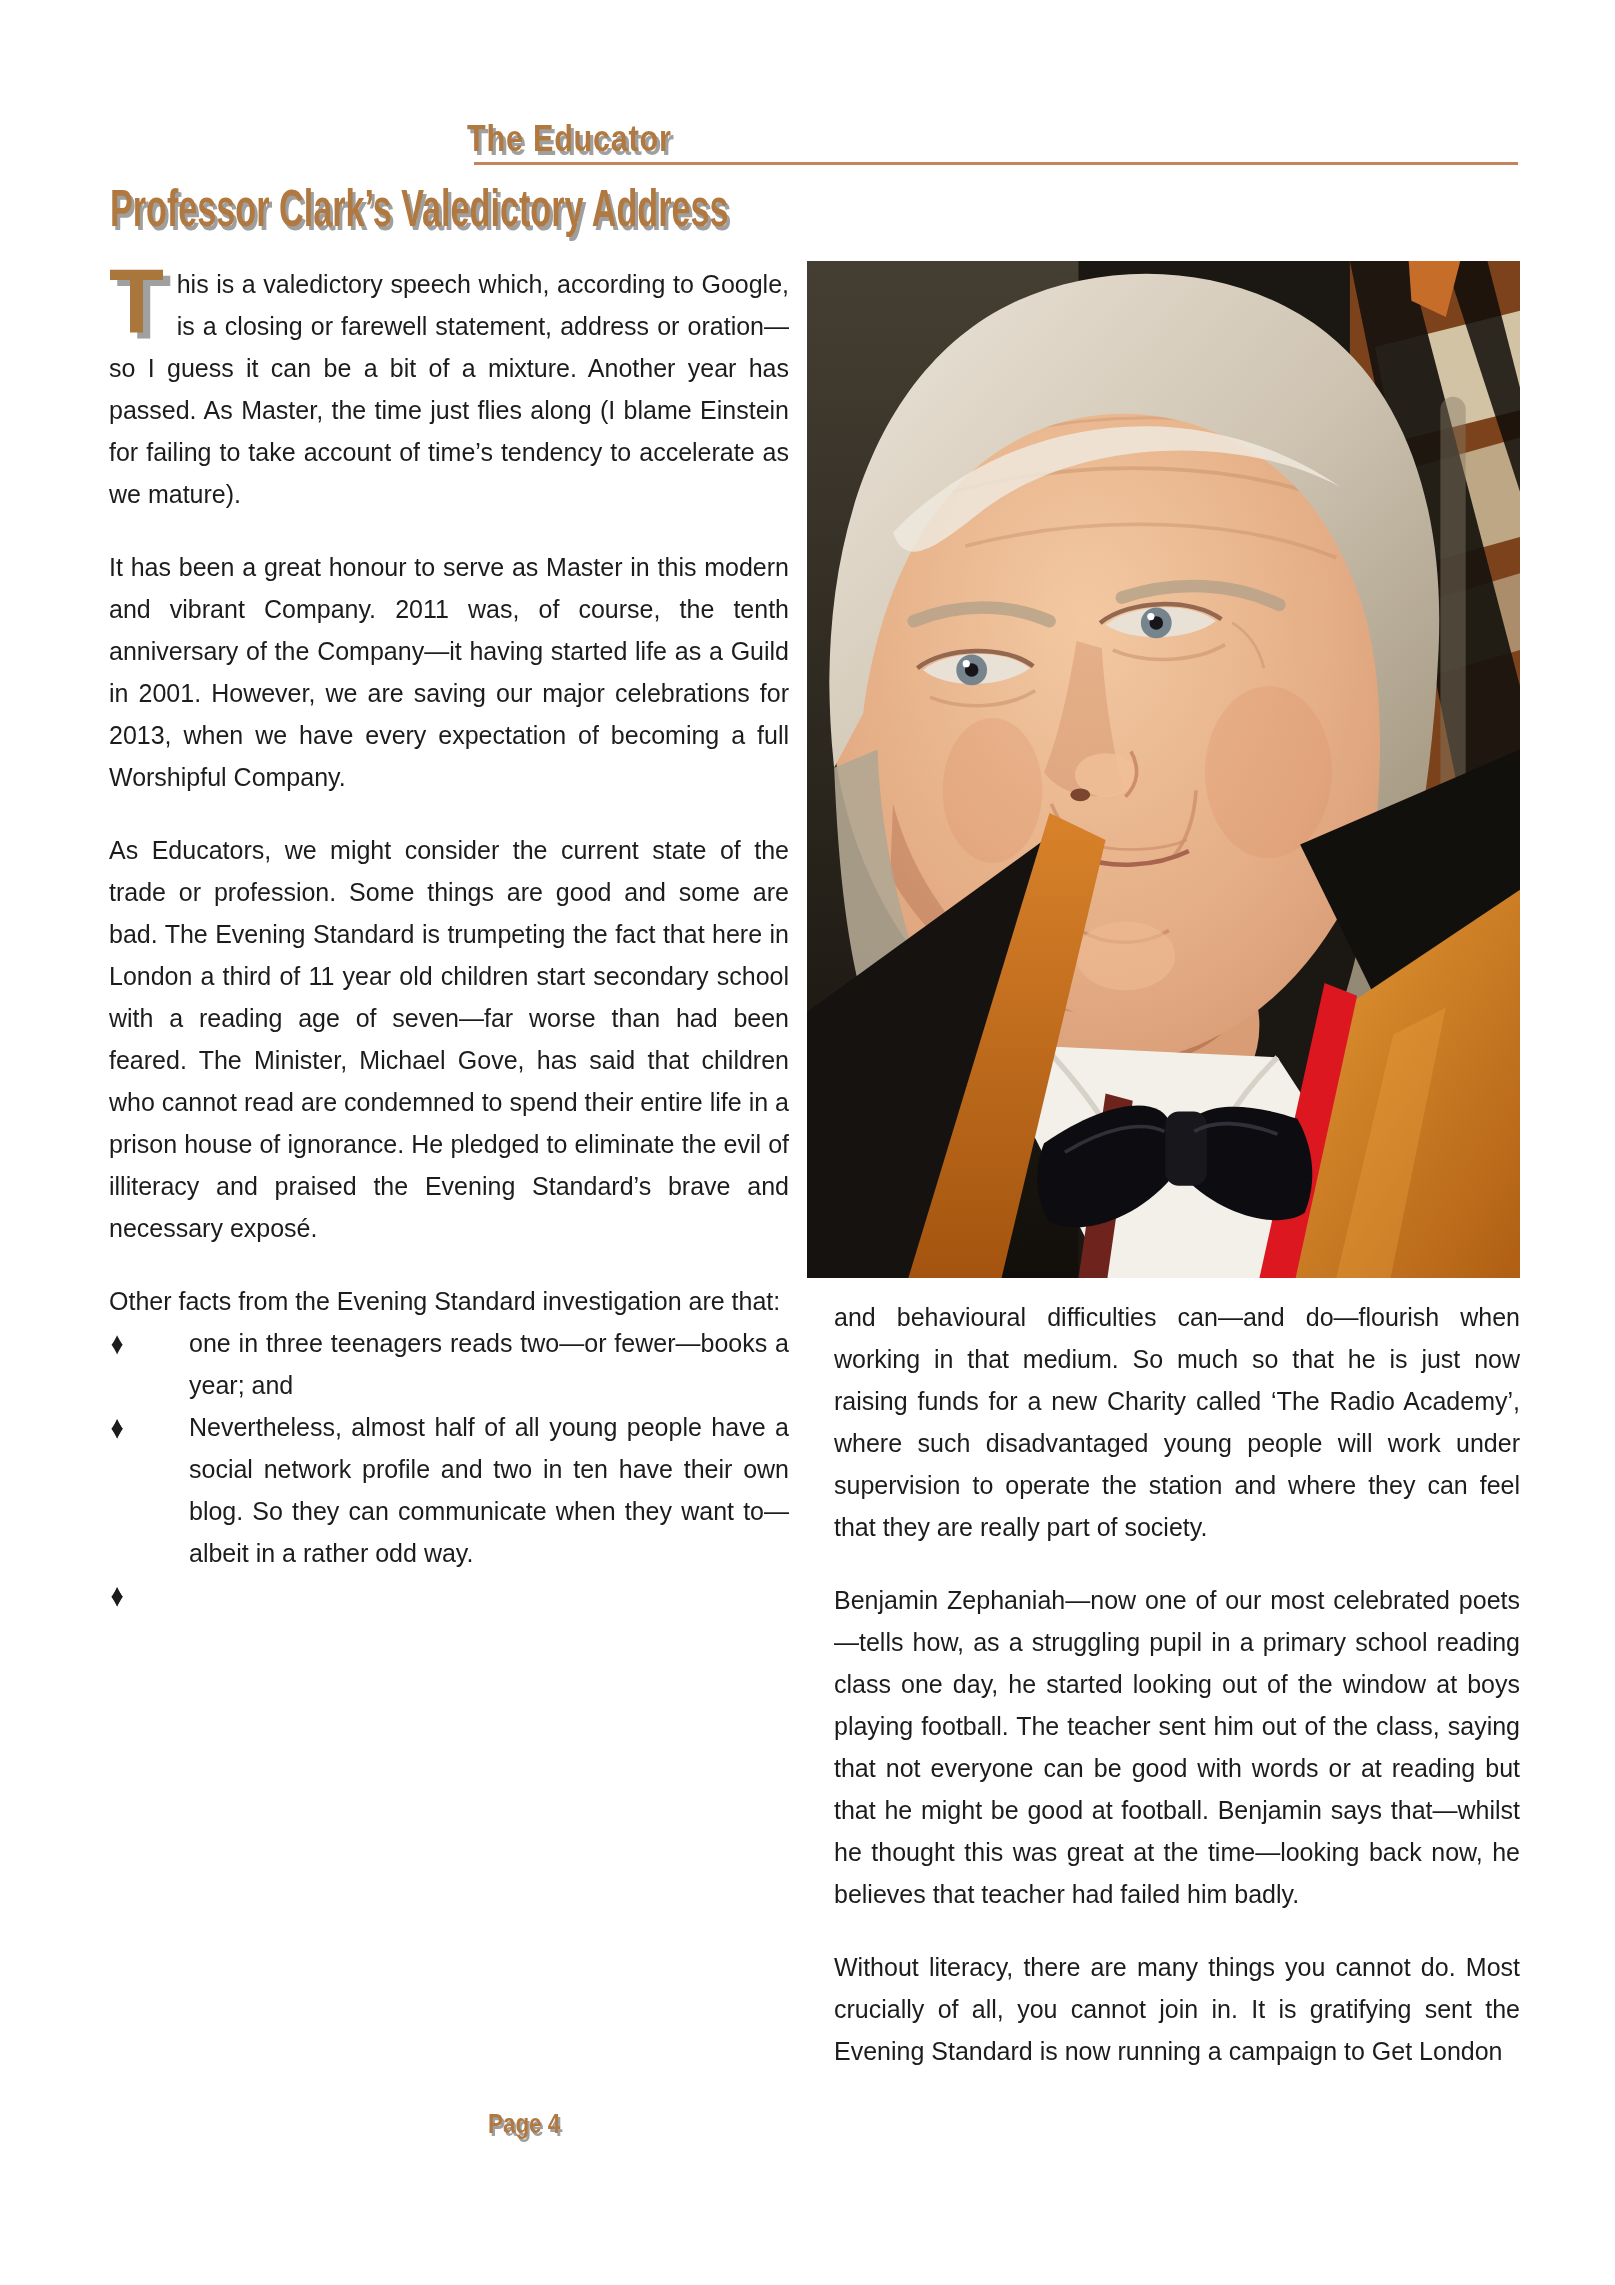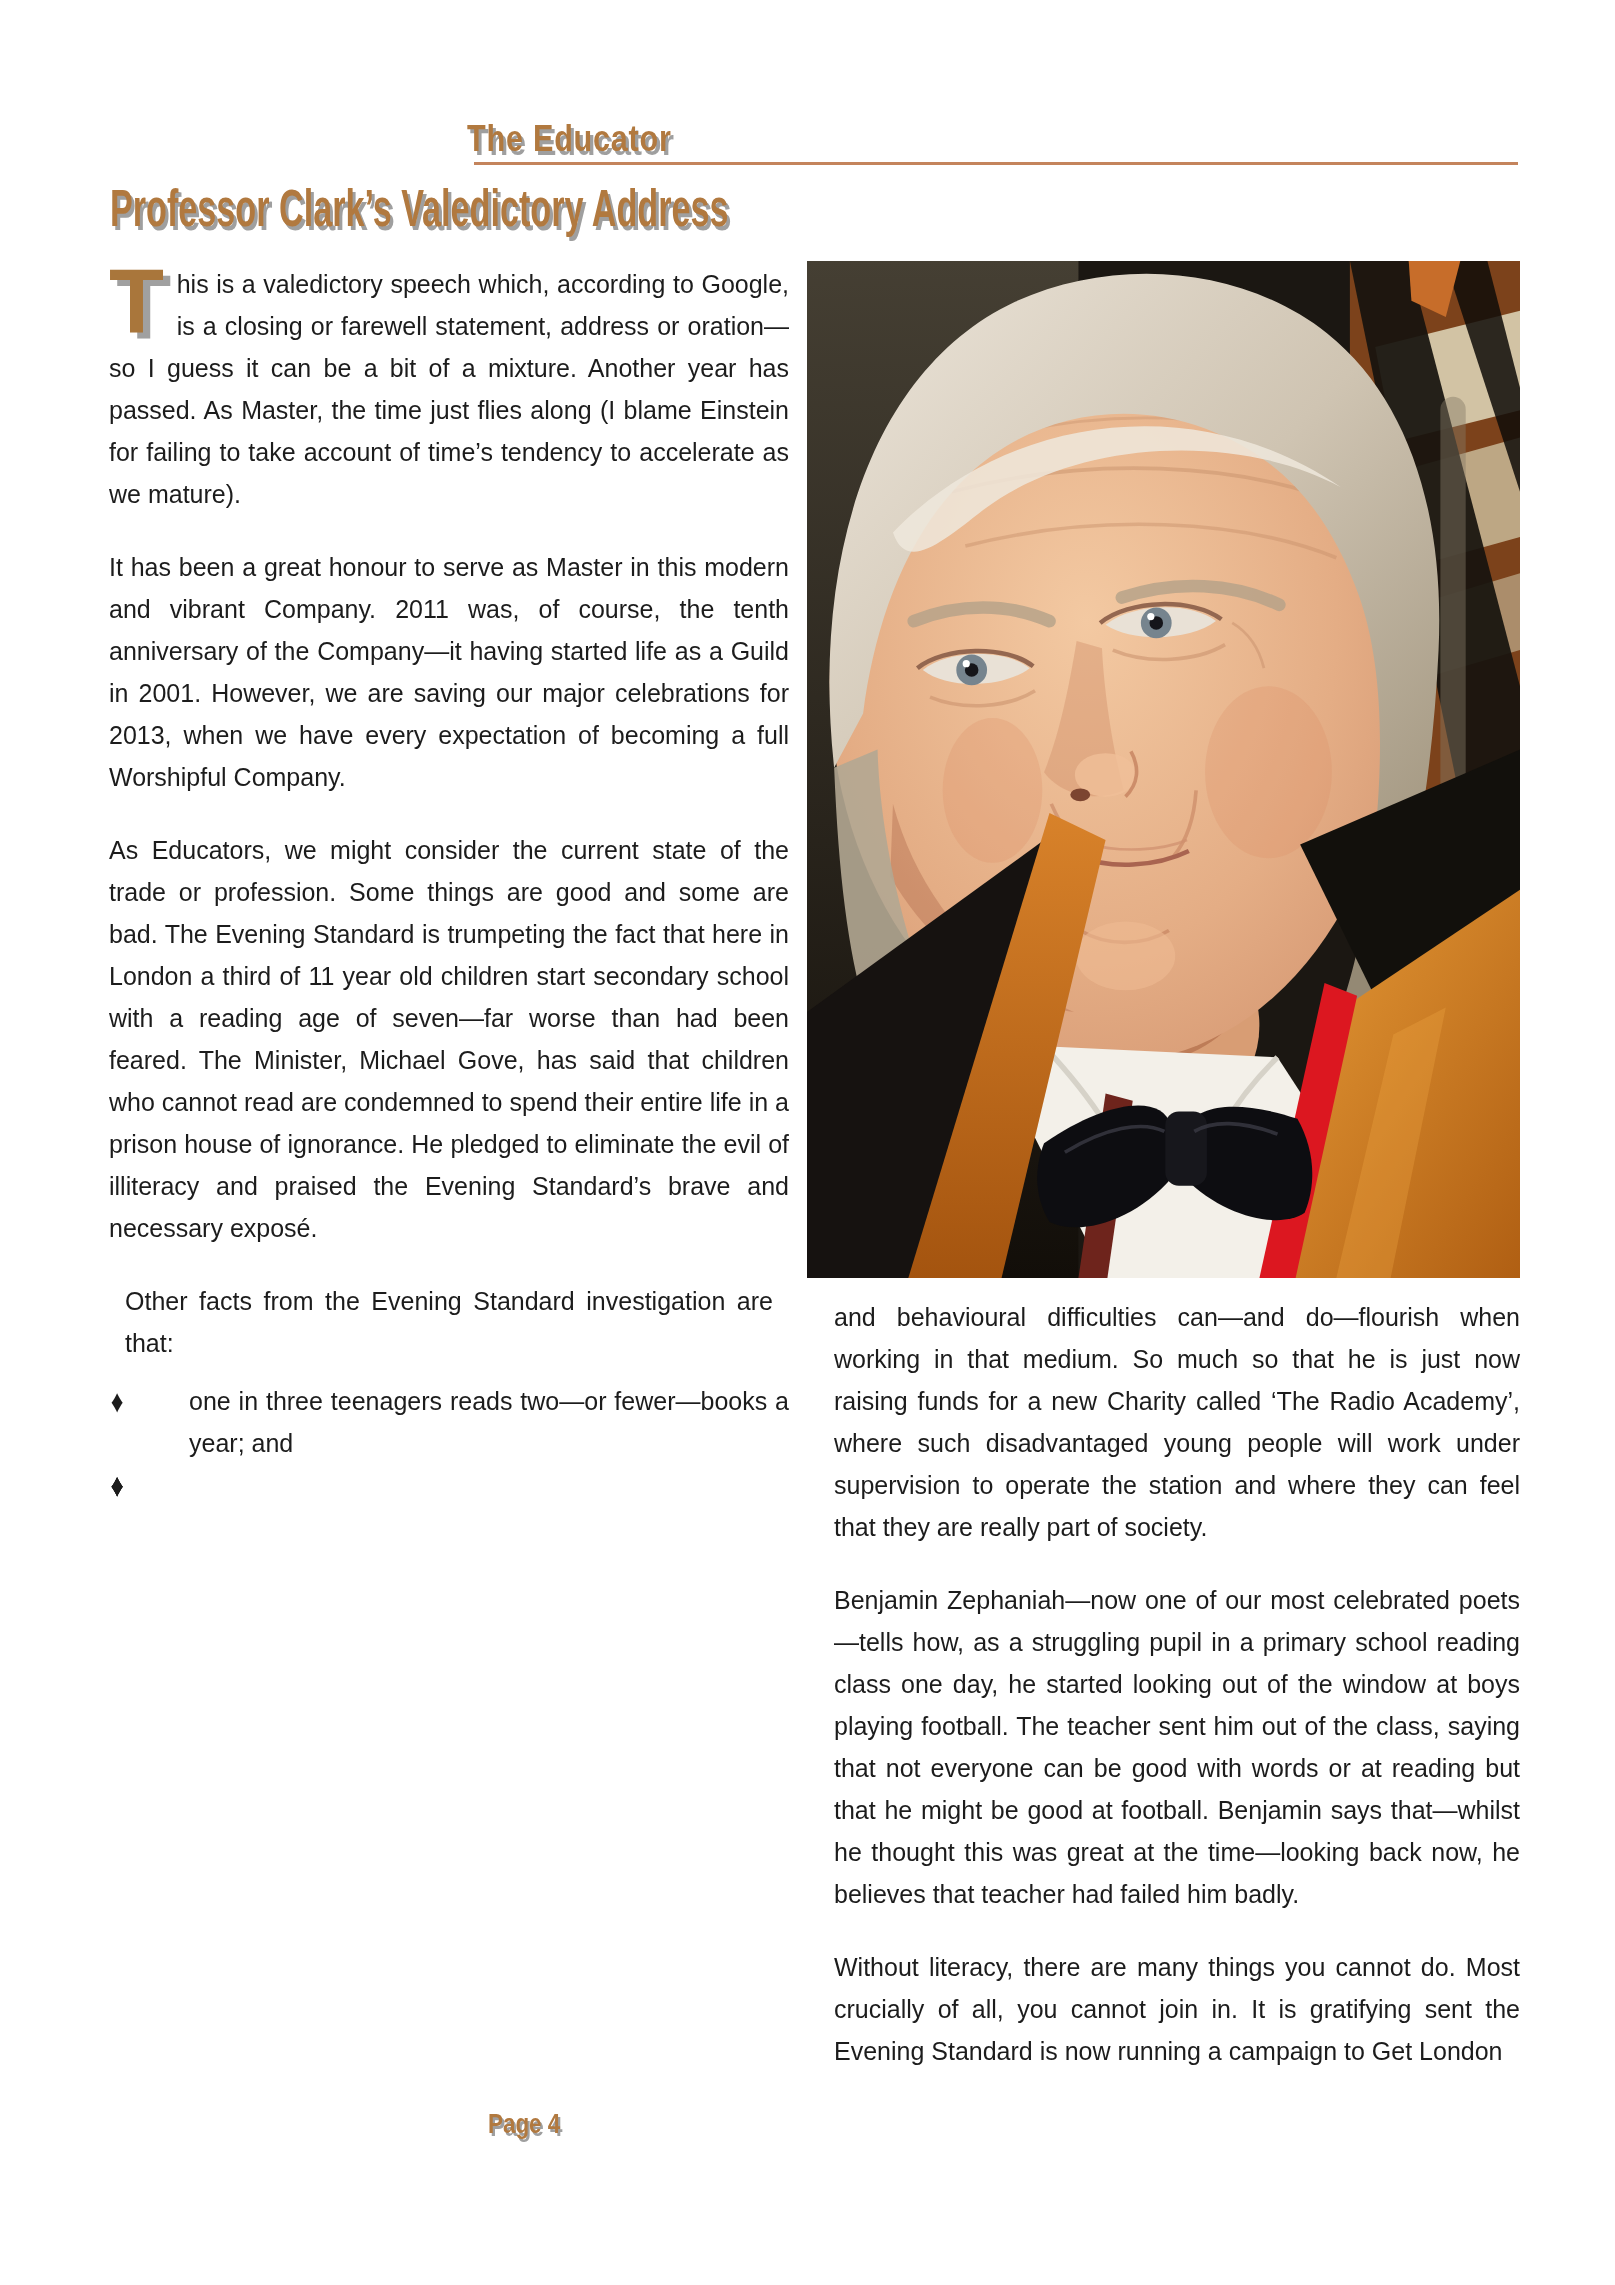--- a/index.html
+++ b/index.html
@@ -14,21 +14,21 @@
          color:#b1793f;text-shadow:4.5px 3.6px 0 #9f9f9f;transform:scaleX(0.67);
          transform-origin:left top;letter-spacing:0px;white-space:nowrap;}
   .pagenum{position:absolute;left:488px;top:2108px;margin:0;font-size:28px;font-weight:bold;
            color:#b1793f;text-shadow:2.7px 2.7px 0 #9f9f9f;transform:scaleX(0.8);
            transform-origin:left top;white-space:nowrap;}
   
   .col{position:absolute;font-size:25px;line-height:42px;text-align:justify;}
   .col-left{left:109px;top:263px;width:680px;}
   .col-right{left:834px;top:1290px;width:686px;margin-top:6px;}
   .col p{margin:0 0 31px 0;}
-  p.intro{margin:16px;}
+  p.intro{margin:0;}
   .dropcap{float:left;font-size:90px;line-height:69px;font-weight:bold;color:#a9763b;
            text-shadow:7.2px 6.3px 0 #a0a0a0;margin:5.4px 12.7px 0 0;}
   ul.bullets{list-style:none;margin:0 0 31px 0;padding:0;}
   ul.bullets li{position:relative;padding-left:80px;margin:0;}
   .bullet{position:absolute;left:1.8px;top:0;display:inline-block;transform:scaleY(1.25);
           transform-origin:center;}
   
   .photo{position:absolute;left:807px;top:261px;width:713px;height:1017px;margin:0;}
   .photo svg{display:block;width:100%;height:100%;}
 </style>
@@ -155,21 +155,21 @@
   </figure>
 
   <section class="col col-left">
     <p><span class="dropcap">T</span><span>his is a valedictory speech which, according to Google, is a closing or farewell statement, address or oration—so I guess it can be a bit of a mixture. Another year has passed. As Master, the time just flies along (I blame Einstein for failing to take account of time’s tendency to accelerate as we mature).</span></p>
     <p>It has been a great honour to serve as Master in this modern and vibrant Company. 2011 was, of course, the tenth anniversary of the Company—it having started life as a Guild in 2001. However, we are saving our major celebrations for 2013, when we have every expectation of becoming a full Worshipful Company.</p>
     <p>As Educators, we might consider the current state of the trade or profession. Some things are good and some are bad. The Evening Standard is trumpeting the fact that here in London a third of 11 year old children start secondary school with a reading age of seven—far worse than had been feared. The Minister, Michael Gove, has said that children who cannot read are condemned to spend their entire life in a prison house of ignorance. He pledged to eliminate the evil of illiteracy and praised the Evening Standard’s brave and necessary exposé.</p>
     <p class="intro">Other facts from the Evening Standard investigation are that:</p>
     <ul class="bullets">
       <li><span class="bullet">♦</span><span>one in three teenagers reads two—or fewer—books a year; and</span></li>
       <li><span class="bullet">♦</span></li>
-      <li><span class="bullet">♦</span></li>
+      <li><span class="bullet">♦</span><span>Nevertheless, almost half of all young people have a social network profile and two in ten have their own blog. So they can communicate when they want to—albeit in a rather odd way.</span></li>
       <li><span class="bullet">♦</span></li>
       <li><span class="bullet">♦</span></li>
     </ul>
   </section>
 
   <section class="col col-right">
     <p>and behavioural difficulties can—and do—flourish when working in that medium. So much so that he is just now raising funds for a new Charity called ‘The Radio Academy’, where such disadvantaged young people will work under supervision to operate the station and where they can feel that they are really part of society.</p>
     <p>Benjamin Zephaniah—now one of our most celebrated poets—tells how, as a struggling pupil in a primary school reading class one day, he started looking out of the window at boys playing football. The teacher sent him out of the class, saying that not everyone can be good with words or at reading but that he might be good at football. Benjamin says that—whilst he thought this was great at the time—looking back now, he believes that teacher had failed him badly.</p>
     <p>Without literacy, there are many things you cannot do. Most crucially of all, you cannot join in. It is gratifying sent the Evening Standard is now running a campaign to Get London</p>
   </section>

